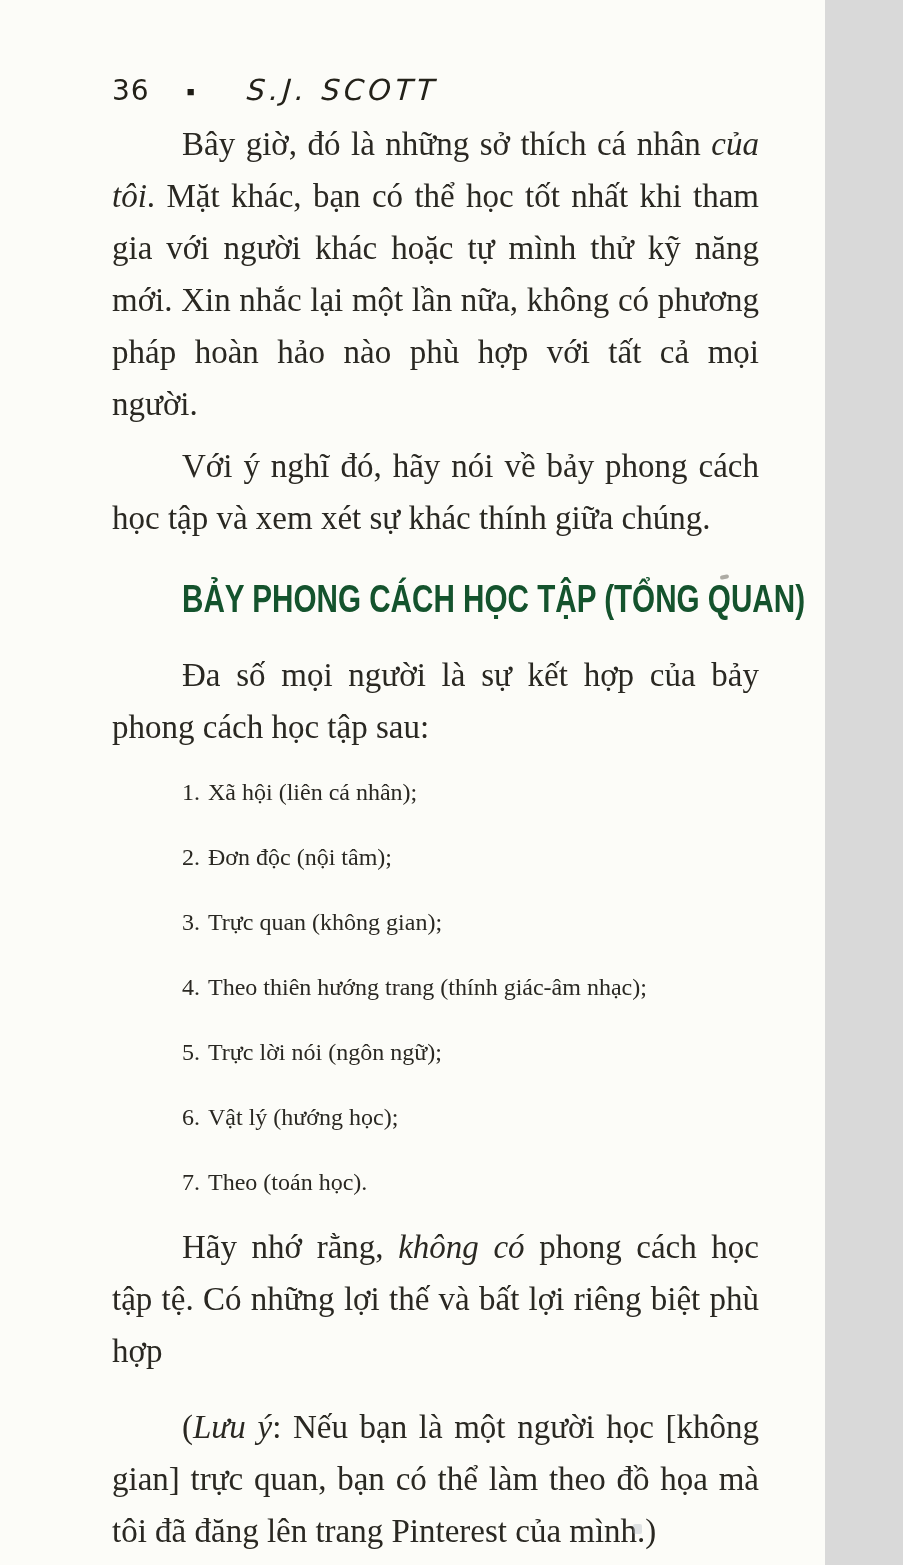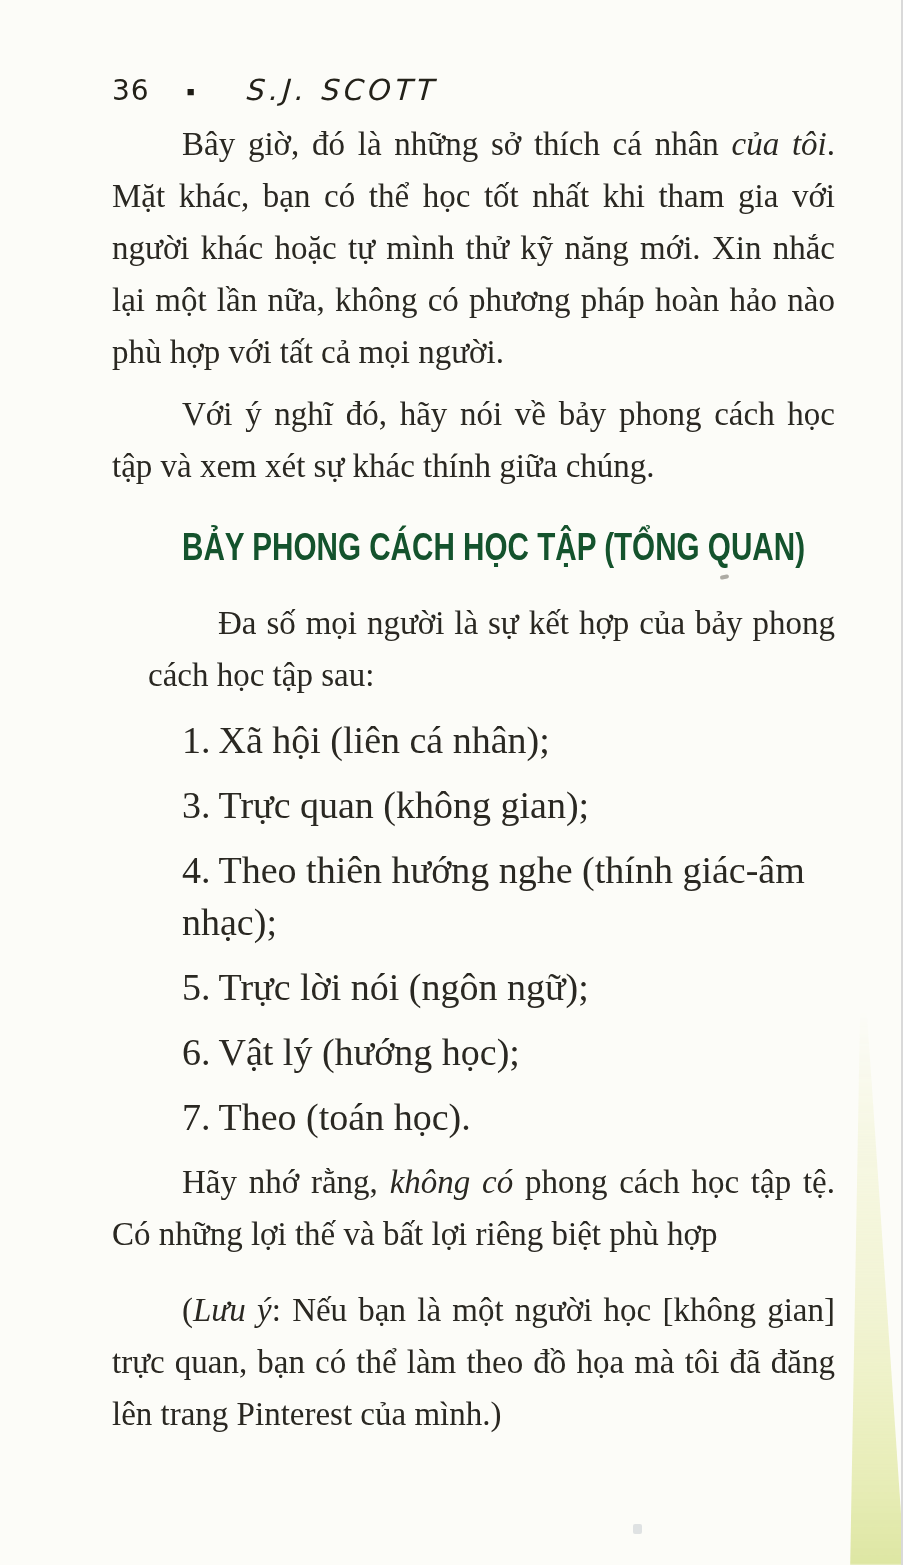--- a/index.html
+++ b/index.html
@@ -2,21 +2,21 @@
 <html lang="vi"><head>
 <meta charset="utf-8">
 <style>
   html, body { margin: 0; padding: 0; }
   body {
     background: #d9d9d9;
     font-family: "Liberation Serif", "DejaVu Serif", serif;
   }
   .page {
     position: relative;
-    width: 901px;
+    width: 825px;
     height: 1565px;
     background: #fcfcf8;
     overflow: hidden;
     color: #2a2822;
     box-sizing: border-box;
     padding: 72px 66px 8px 112px;
   }
   
   .page-header {
     display: flex;
@@ -66,29 +66,29 @@
   }
   .heading .cond {
     display: inline-block;
     font-family: "Liberation Sans", "DejaVu Sans", sans-serif;
     font-size: 38px;
     letter-spacing: 0px;
     transform: scaleX(0.78);
     transform-origin: left center;
     white-space: nowrap;
   }
-  .after-heading { margin-top: 21px; margin-left: 36px; }
+  .after-heading { margin-top: 21px; }
   
   .styles-list {
     list-style: none;
     margin: 13px 0 0 0;
     padding: 0 0 0 70px;
   }
   .styles-list li {
-    font-size: 38px;
+    font-size: 24px;
     line-height: 52px;
     margin-bottom: 13px;
     text-align: left;
   }
   .styles-list li .num { margin-right: 8px; }
   .note { margin-top: 24px; }
   .last-para { margin-top: 11px; }
   
   .page-edge {
     position: absolute;
@@ -139,22 +139,23 @@
   <p class="body indent first"><span>Bây giờ, đó là những sở thích cá nhân </span><span class="it">của tôi</span><span>. Mặt khác, bạn có thể học tốt nhất khi tham gia với người khác hoặc tự mình thử kỹ năng mới. Xin nhắc lại một lần nữa, không có phương pháp hoàn hảo nào phù hợp với tất cả mọi người.</span></p>
 
   <p class="body indent">Với ý nghĩ đó, hãy nói về bảy phong cách học tập và xem xét sự khác thính giữa chúng.</p>
 
   <h2 class="heading"><span class="cond">BẢY PHONG CÁCH HỌC TẬP (TỔNG QUAN)</span></h2>
 
   <p class="body indent after-heading">Đa số mọi người là sự kết hợp của bảy phong cách học tập sau:</p>
 
   <ol class="styles-list">
     <li><span class="num">1.</span><span>Xã hội (liên cá nhân);</span></li>
+    <li><span class="num">2.</span><span>Đơn độc (nội tâm);</span></li>
     <li><span class="num">3.</span><span>Trực quan (không gian);</span></li>
-    <li><span class="num">4.</span><span>Theo thiên hướng nghe (thính giác-âm nhạc);</span></li>
+    <li><span class="num">4.</span><span>Theo thiên hướng trang (thính giác-âm nhạc);</span></li>
     <li><span class="num">5.</span><span>Trực lời nói (ngôn ngữ);</span></li>
     <li><span class="num">6.</span><span>Vật lý (hướng học);</span></li>
     <li><span class="num">7.</span><span>Theo (toán học).</span></li>
   </ol>
 
   <p class="body indent last-para"><span>Hãy nhớ rằng, </span><span class="it">không có</span><span> phong cách học tập tệ. Có những lợi thế và bất lợi riêng biệt phù hợp</span></p>
 
   <p class="body indent note"><span>(</span><span class="it">Lưu ý</span><span>: Nếu bạn là một người học [không gian] trực quan, bạn có thể làm theo đồ họa mà tôi đã đăng lên trang Pinterest của mình.)</span></p>
 
   <div class="speck-1"></div>

